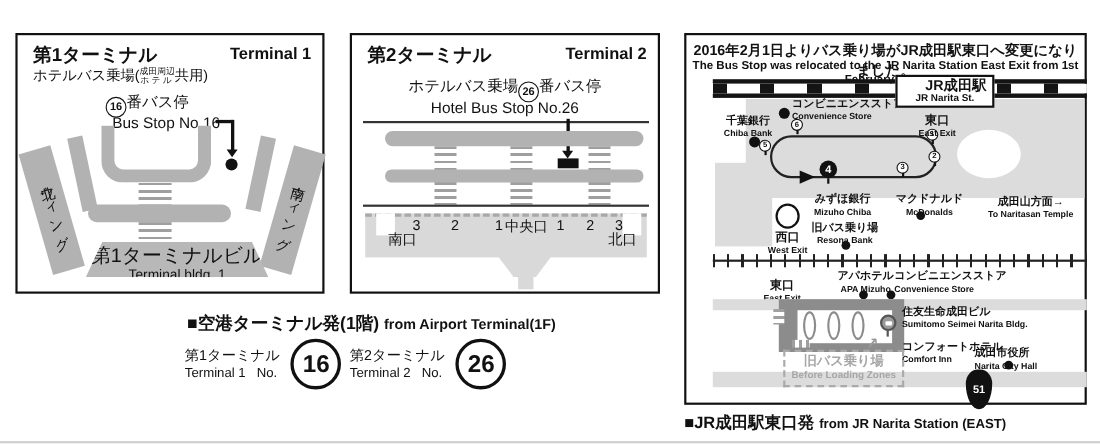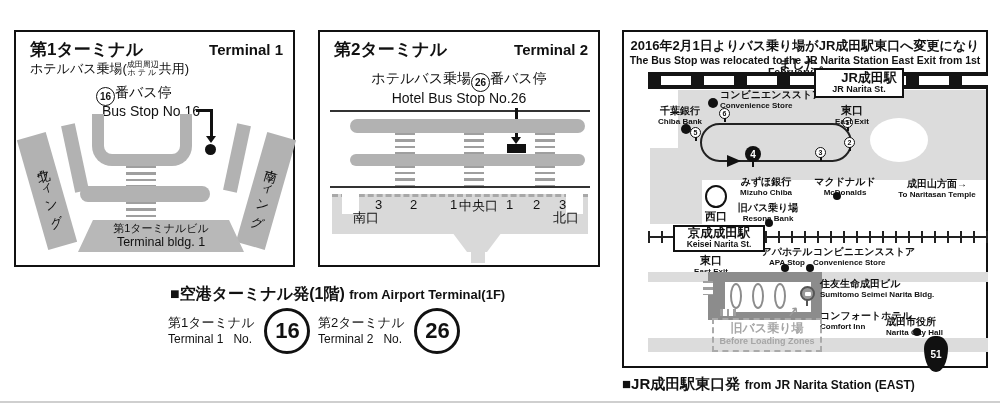--- a/index.html
+++ b/index.html
@@ -68,21 +68,21 @@
     <div class="wing" style="left:235px;top:102px;transform:rotate(16deg);">
       <span>南ウィング</span>
     </div>
     <div class="abs" style="left:52px;top:92px;width:14px;height:68px;background:#b2b2b2;transform:rotate(-12deg);"></div>
     <div class="abs" style="left:214px;top:92px;width:14px;height:68px;background:#b2b2b2;transform:rotate(12deg);"></div>
     <div class="abs" style="left:76px;top:82px;width:100px;height:52px;border:12px solid #b2b2b2;border-top:none;border-radius:0 0 20px 20px;box-sizing:border-box;"></div>
     <div class="abs cw" style="left:110px;top:134px;width:30px;height:20px;"></div>
     <div class="abs" style="left:64px;top:154px;width:130px;height:16px;background:#b2b2b2;border-radius:8px;"></div>
     <div class="abs cw" style="left:110px;top:170px;width:30px;height:18px;"></div>
     <div class="abs" style="left:62px;top:188px;width:166px;height:32px;background:#b8b8b8;clip-path:polygon(9% 0,91% 0,100% 100%,0 100%);text-align:center;line-height:1.15;padding-top:2px;box-sizing:border-box;">
-      <div style="font-size:11px;">第1ターミナルビル</div>
+      <div style="font-size:18px;">第1ターミナルビル</div>
       <div style="font-size:12.5px;">Terminal bldg. 1</div>
     </div>
   </div>
 
   <div class="panel" style="left:318px;top:30px;width:282px;height:237px;">
     <div class="abs ttl-ja" style="left:14px;top:6px;">第2ターミナル</div>
     <div class="abs ttl-en" style="right:10px;top:9px;">Terminal 2</div>
 
     <div class="abs ctr" style="left:0;right:0;top:38px;font-size:14px;">
       <span>ホテルバス乗場</span><span class="circ">26</span><span>番バス停</span>
@@ -202,31 +202,27 @@
         <div class="en">Resona Bank</div>
     </div>
     <div class="abs" style="left:81px;top:153px;width:22px;height:23px;background:#fff;border:2px solid #111;border-radius:50%;box-sizing:border-box;"></div>
     <div class="poi ctr" style="left:70px;top:178px;width:44px;">
       <div class="ja" style="font-size:11px;">西口</div>
         <div class="en">West Exit</div>
     </div>
 
     <div class="abs ticks" style="left:24px;top:199px;width:340px;height:12px;"></div>
     <div class="abs" style="left:24px;top:204px;width:340px;height:2px;background:#222;"></div>
-    <div class="abs ctr" style="left:49px;top:193px;width:92px;height:27px;background:#fff;border:2.5px solid #111;box-sizing:border-box;line-height:1.05;z-index:3;">
-      <div style="font-size:12.5px;font-weight:bold;">京成成田駅</div>
-      <div style="font-size:8.5px;font-weight:bold;">Keisei Narita St.</div>
-    </div>
     <div class="poi ctr" style="left:62px;top:222px;width:50px;">
       <div class="ja" style="font-size:11px;">東口</div>
         <div class="en">East Exit</div>
     </div>
     <div class="poi ctr" style="left:133px;top:214px;width:60px;">
       <div class="ja">アパホテル</div>
-        <div class="en">APA Stop</div>
+        <div class="en">APA Mizuho</div>
     </div>
     <div class="poi" style="left:189px;top:214px;">
       <div class="ja">コンビニエンスストア</div>
         <div class="en">Convenience Store</div>
     </div>
 
     <div class="abs" style="left:24px;top:240px;width:340px;height:10px;background:#dcdcdc;"></div>
     <div class="abs" style="left:84px;top:240px;width:114px;height:48px;background:#8c8c8c;"></div>
     <div class="abs" style="left:101px;top:250px;width:86px;height:30px;background:#fff;"></div>
     <div class="abs" style="left:106px;top:251px;width:12px;height:26px;border:2.5px solid #8c8c8c;border-radius:50%;background:#fff;box-sizing:border-box;"></div>
@@ -253,21 +249,21 @@
     <div class="poi" style="left:196px;top:246px;">
       <div class="ja">住友生命成田ビル</div>
         <div class="en">Sumitomo Seimei Narita Bldg.</div>
     </div>
     <div class="poi" style="left:262px;top:284px;">
       <div class="ja">成田市役所</div>
         <div class="en">Narita City Hall</div>
     </div>
 
     <div class="abs" style="left:24px;top:306px;width:340px;height:14px;background:#dcdcdc;"></div>
-    <div class="abs" style="left:254px;top:304px;width:24px;height:36px;background:#111;color:#fff;font-size:10px;font-weight:bold;display:flex;align-items:center;justify-content:center;border-radius:45% 45% 50% 50% / 35% 35% 65% 65%;z-index:2;margin-left:46px;">51</div>
+    <div class="abs" style="left:254px;top:304px;width:24px;height:36px;background:#111;color:#fff;font-size:10px;font-weight:bold;display:flex;align-items:center;justify-content:center;border-radius:45% 45% 50% 50% / 35% 35% 65% 65%;z-index:2;">51</div>
   </div>
 
   <div class="abs" style="left:622px;top:375px;">
     <span style="font-size:15px;font-weight:bold;">■JR成田駅東口発</span>
     <span style="font-size:12px;font-weight:bold;margin-top:28px;">from JR Narita Station (EAST)</span>
   </div>
 
   <div class="abs" style="left:0;top:401px;width:1000px;height:2px;background:#cfcfcf;"></div>
 </div>
 

